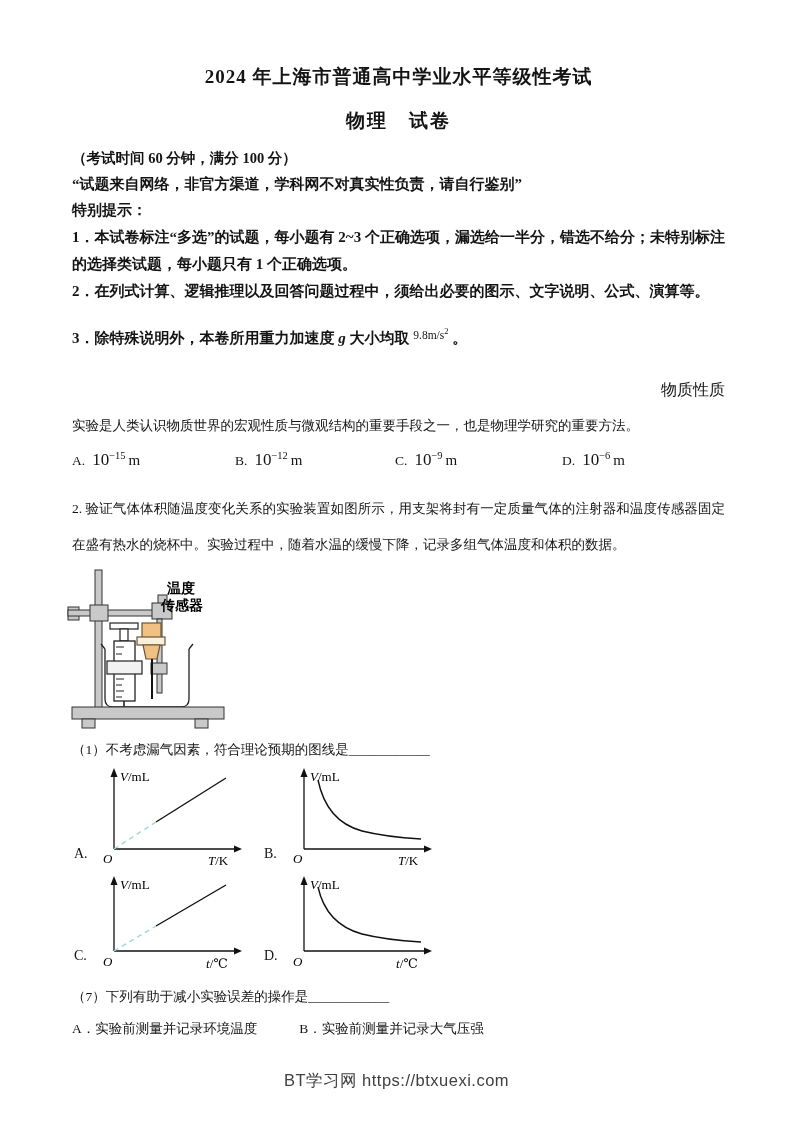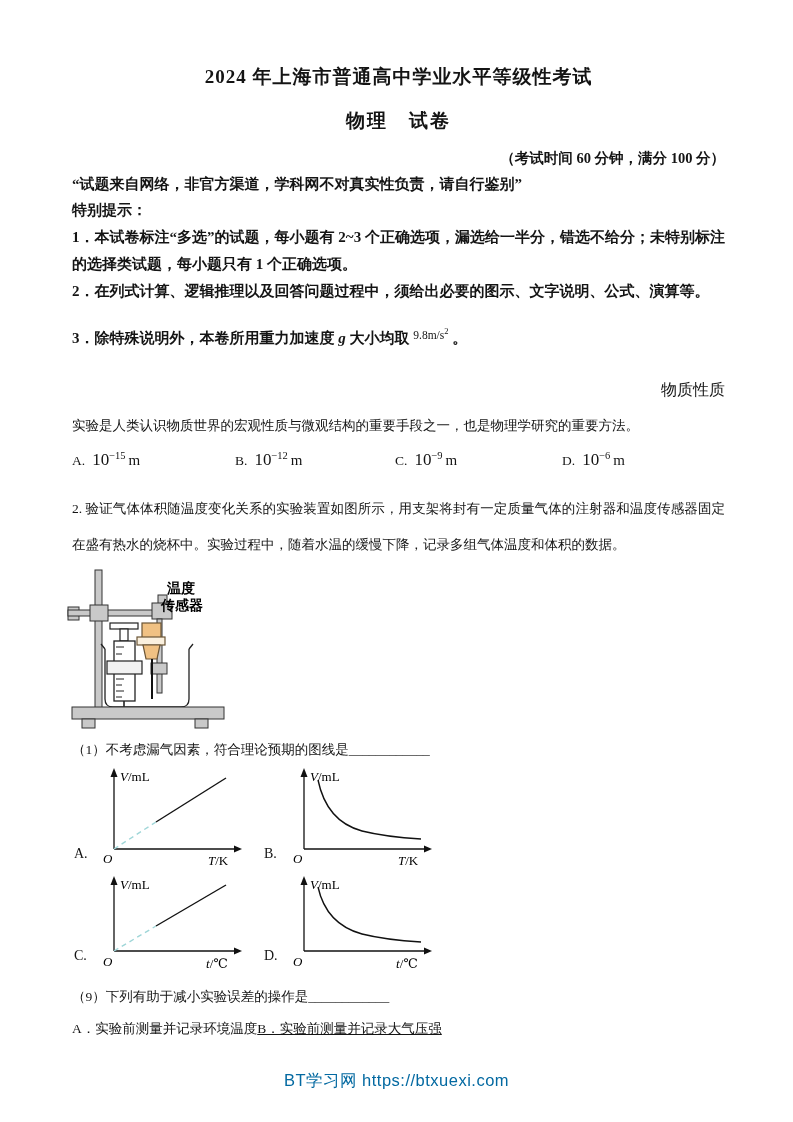--- a/index.html
+++ b/index.html
@@ -9,21 +9,21 @@
     background:#ffffff;
     box-sizing:border-box;
     padding:64px 68px 0 72px;
     font-family:"Liberation Serif","DejaVu Serif",serif;
     color:#141414;
     overflow:hidden;
   }
   p{margin:0;}
   .title{font-size:19px;font-weight:700;text-align:center;line-height:26px;letter-spacing:1px;}
   .subject{font-size:19px;font-weight:700;text-align:center;line-height:26px;margin-top:18px;letter-spacing:2px;}
-  .exam-info{font-size:14.5px;font-weight:700;text-align:right;line-height:20px;margin-top:14px;}
+  .exam-info{font-size:14.5px;font-weight:700;text-align:left;line-height:20px;margin-top:14px;}
   .disclaimer{font-size:15px;font-weight:700;text-align:left;line-height:21px;margin-top:6px;}
   .notice-heading{font-size:15px;font-weight:700;line-height:27px;margin-top:2px;}
   .notice{font-size:15px;font-weight:700;line-height:27px;text-align:justify;}
   .notice3{margin-top:17px;}
   .notice3 i{font-family:"Liberation Serif","DejaVu Serif",serif;}
   .g-val{font-weight:400;font-size:11.5px;position:relative;top:-4px;letter-spacing:0;}
   .g-val sup{font-size:8.5px;}
   .section-label{font-size:16px;margin-top:28px;line-height:18px;text-align:right;}
   .intro{font-size:13.5px;margin-top:17px;line-height:19px;}
   .q-text{font-size:13.5px;margin-top:19px;line-height:19px;}
@@ -38,26 +38,26 @@
   .figure-wrap{margin-top:4px;margin-left:-8px;}
   .part-text{font-size:13.5px;line-height:19px;}
   .part1{margin:1px 0 6px 0;}
   .part2{margin-top:14px;}
   .graph-row{display:flex;margin-left:2px;}
   .graph-row2{margin-top:2px;}
   .graph-cell{display:flex;align-items:flex-end;}
   .graph-cell + .graph-cell{margin-left:16px;}
   .graph-letter{font-size:14px;padding-bottom:9px;margin-right:4px;width:20px;}
   .opts2{display:flex;margin-top:14px;font-size:13.5px;}
-  .opts2 span + span{text-decoration:underline;}
+  .opts2 span + span{margin-left:42px;}
   .footer{
     position:absolute;left:0;bottom:30px;width:100%;
     text-align:center;
     font-family:"Liberation Sans","DejaVu Sans",sans-serif;
-    font-size:16.5px;color:#0369a1;letter-spacing:0.5px;
+    font-size:16.5px;color:#404040;letter-spacing:0.5px;
   }
   svg text{font-family:"Liberation Serif","DejaVu Serif",serif;}
 </style>
 </head>
 <body>
 
 <div class="page">
 
   <p class="title">2024 年上海市普通高中学业水平等级性考试</p>
   <p class="subject">物理　试卷</p>
@@ -194,21 +194,21 @@
         <line x1="16" y1="78" x2="16" y2="10" stroke="#111" stroke-width="1.3"></line>
         <polygon points="12.5,12 16,3 19.5,12" fill="#111"></polygon>
         <path d="M 30 14 C 36 41 52 55 74 61 C 94 66 116 68 133 69" fill="none" stroke="#111" stroke-width="1.4"></path>
         <text x="22" y="16" font-size="13"><tspan font-style="italic">V</tspan><tspan>/mL</tspan></text>
         <text x="5" y="93" font-size="13" font-style="italic">O</text>
         <text x="108" y="95" font-size="13"><tspan font-style="italic">t</tspan><tspan>/℃</tspan></text>
       </svg>
     </div>
   </div>
 
-  <p class="part-text part2">（9）下列有助于减小实验误差的操作是____________</p>
+  <p class="part-text part2">（7）下列有助于减小实验误差的操作是____________</p>
 
   <div class="opts2">
     <span>A．实验前测量并记录环境温度</span>
     <span>B．实验前测量并记录大气压强</span>
   </div>
 
   <div class="footer">BT学习网 https://btxuexi.com</div>
 
 </div>
 

